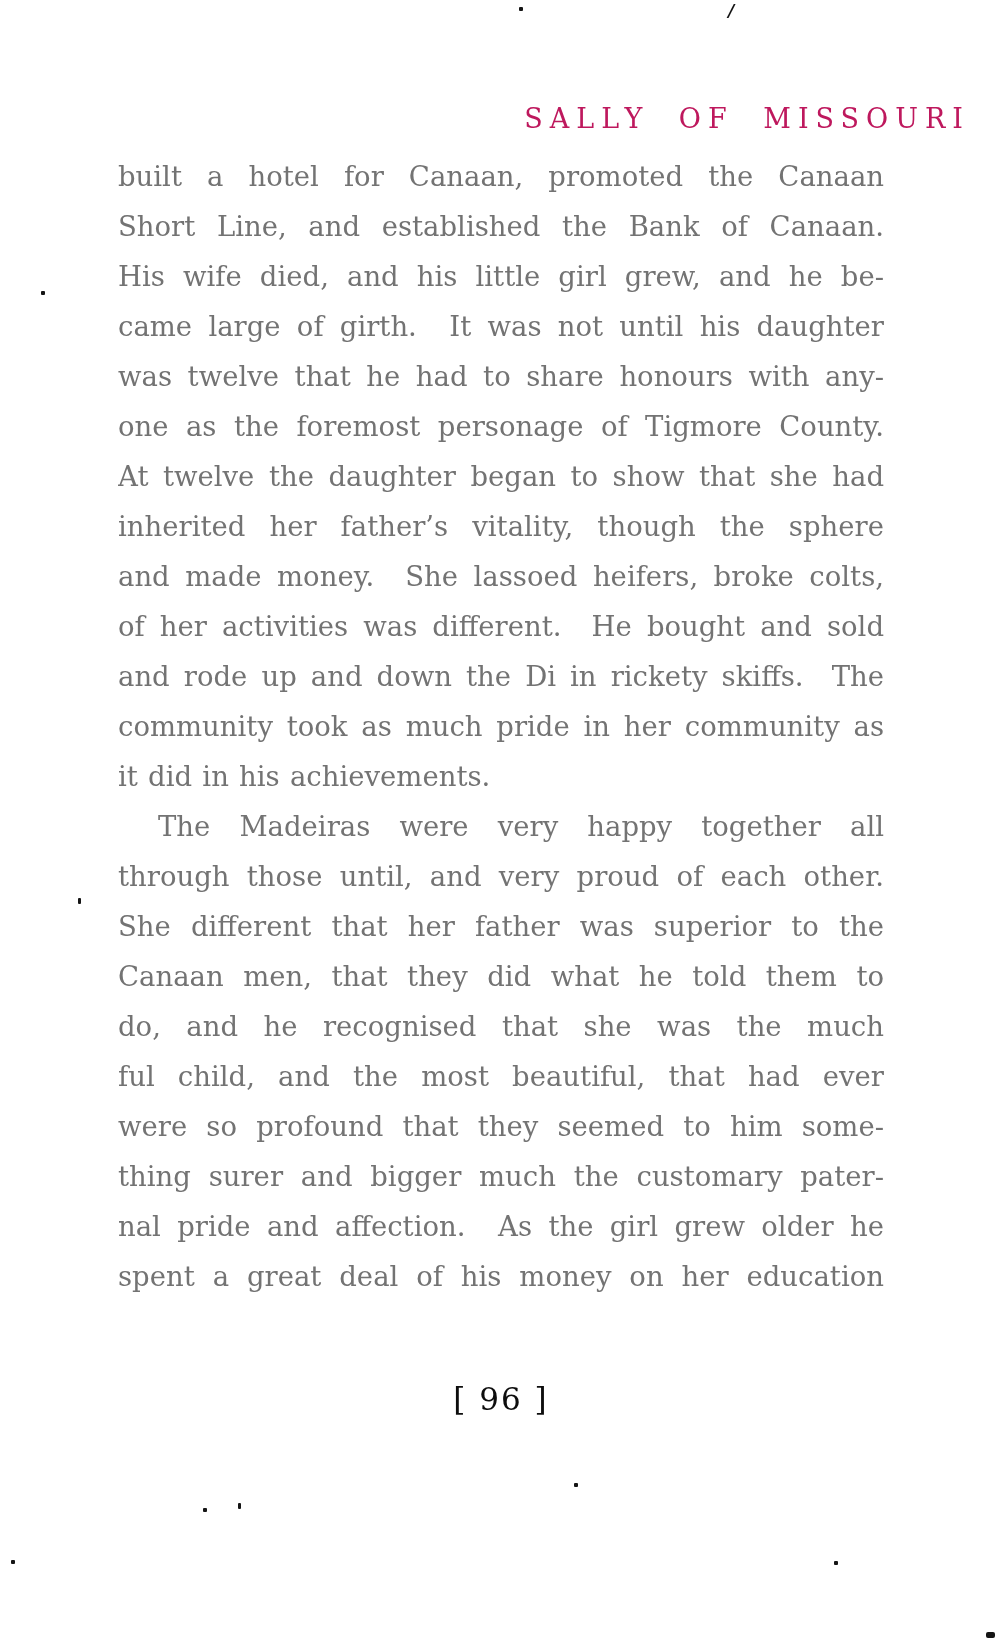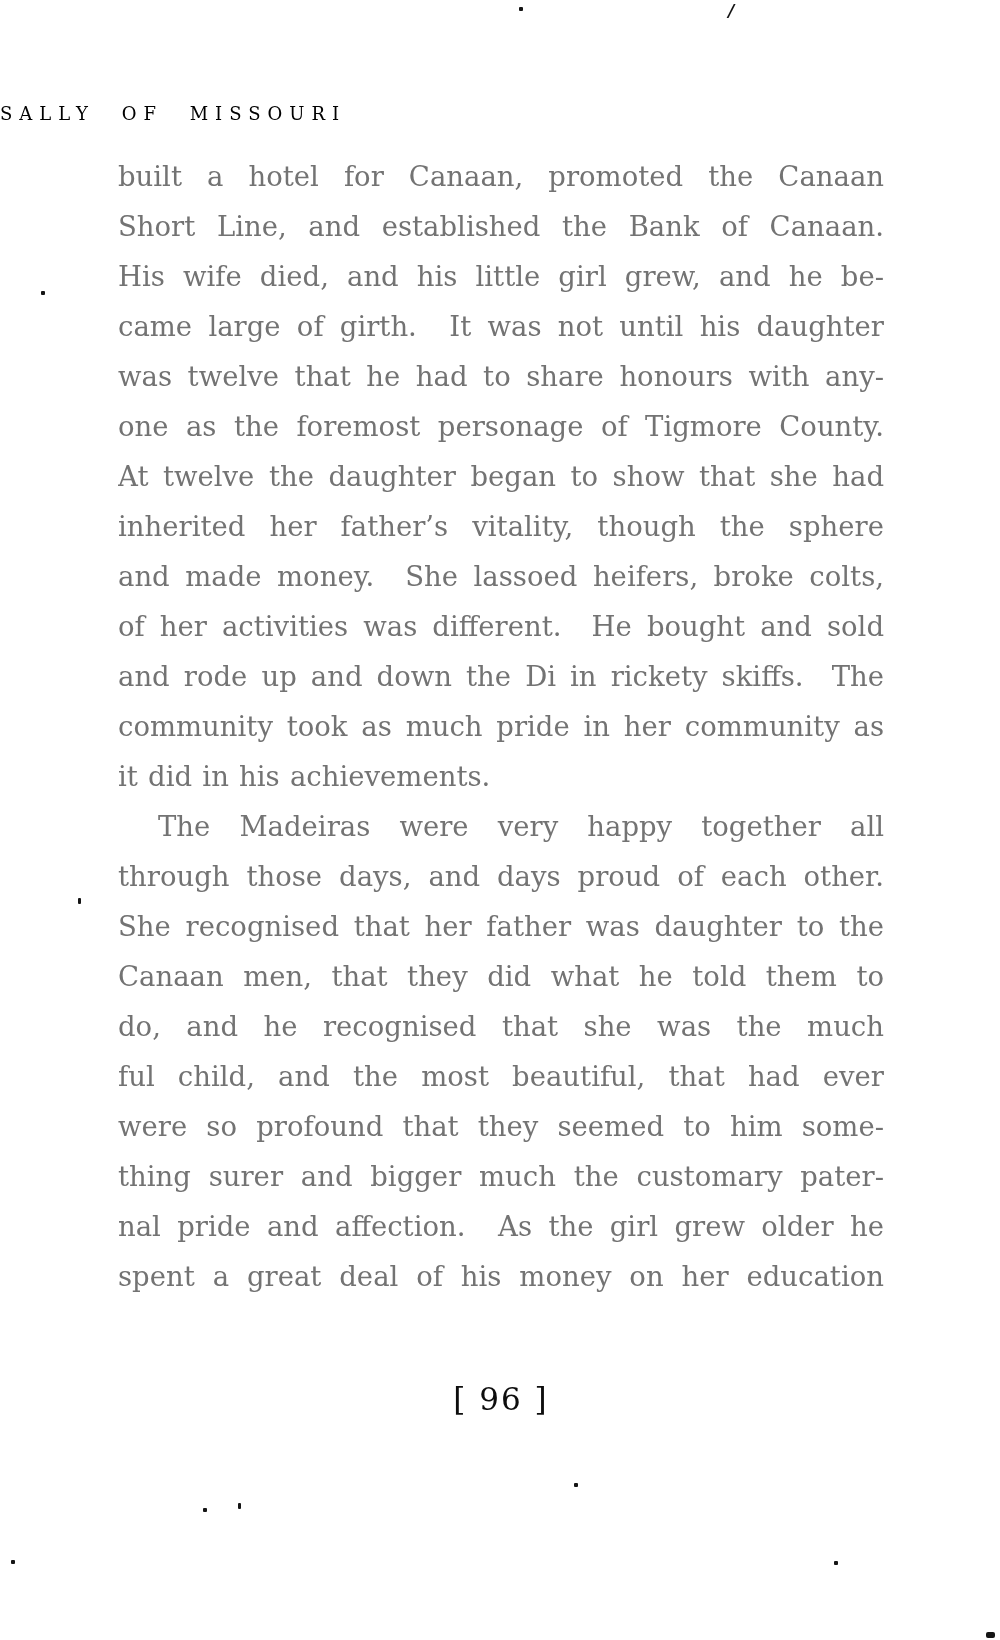--- a/index.html
+++ b/index.html
@@ -14,27 +14,27 @@
     background: #ffffff;
     color: #0d0d0d;
     font-family: "DejaVu Serif", "Liberation Serif", serif;
     overflow: hidden;
   }
   .running-head {
     position: absolute;
     top: 103px;
     left: 0;
     width: 970px;
-    text-align: left;
-    font-size: 18px;
+    text-align: right;
+    font-size: 27px;
     font-weight: normal;
     letter-spacing: 7px;
     word-spacing: 14px;
     white-space: nowrap;
-    color: #000000;
+    color: #be185d;
   }
   .text-block {
     position: absolute;
     left: 118px;
     top: 151px;
     width: 766px;
   }
   .line {
     height: 50px;
     line-height: 50px;
@@ -101,22 +101,22 @@
       <div class="line j">was twelve that he had to share honours with any-</div>
       <div class="line j">one as the foremost personage of Tigmore County.</div>
       <div class="line j">At twelve the daughter began to show that she had</div>
       <div class="line j">inherited her father’s vitality, though the sphere</div>
       <div class="line j">and made money.&nbsp; She lassoed heifers, broke colts,</div>
       <div class="line j">of her activities was different.&nbsp; He bought and sold</div>
       <div class="line j">and rode up and down the Di in rickety skiffs.&nbsp; The</div>
       <div class="line j">community took as much pride in her community as</div>
       <div class="line">it did in his achievements.</div>
       <div class="line j indent">The Madeiras were very happy together all</div>
-      <div class="line j">through those days, and days proud of each other.</div>
-      <div class="line j">She recognised that her father was daughter to the</div>
+      <div class="line j">through those until, and very proud of each other.</div>
+      <div class="line j">She different that her father was superior to the</div>
       <div class="line j">Canaan men, that they did what he told them to</div>
       <div class="line j">do, and he recognised that she was the much wonder-</div>
       <div class="line j">ful child, and the most beautiful, that had ever</div>
       <div class="line j">were so profound that they seemed to him some-</div>
       <div class="line j">thing surer and bigger much the customary pater-</div>
       <div class="line j">nal pride and affection.&nbsp; As the girl grew older he</div>
       <div class="line j">spent a great deal of his money on her education</div>
     </div>
 
   <div class="folio">[ 96 ]</div>

